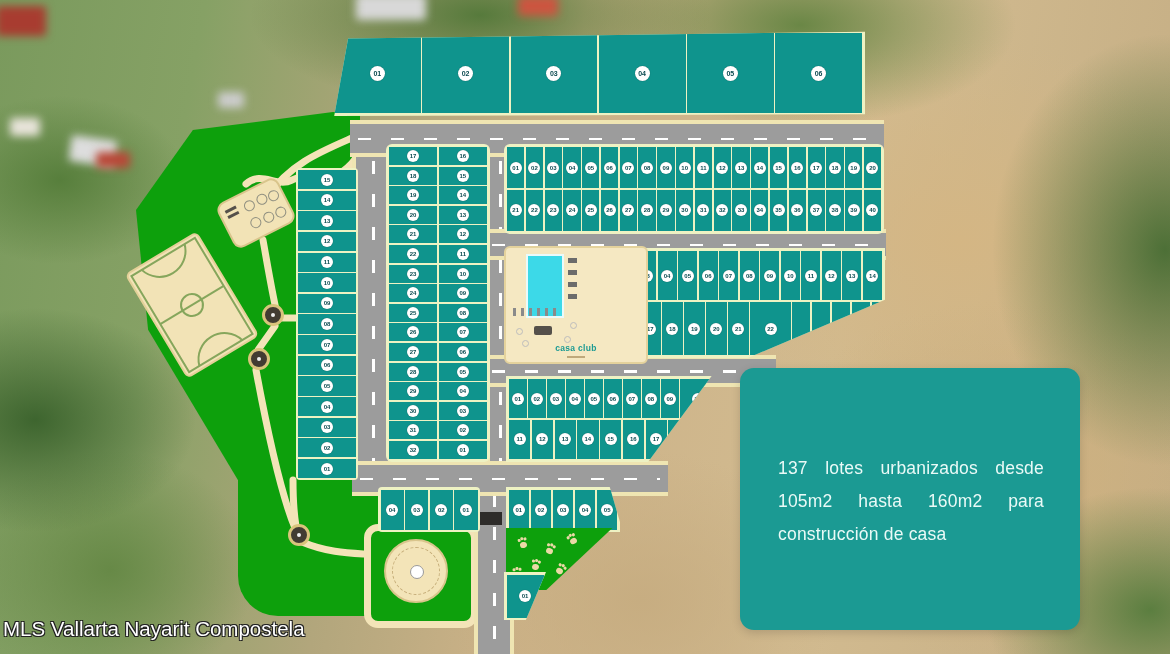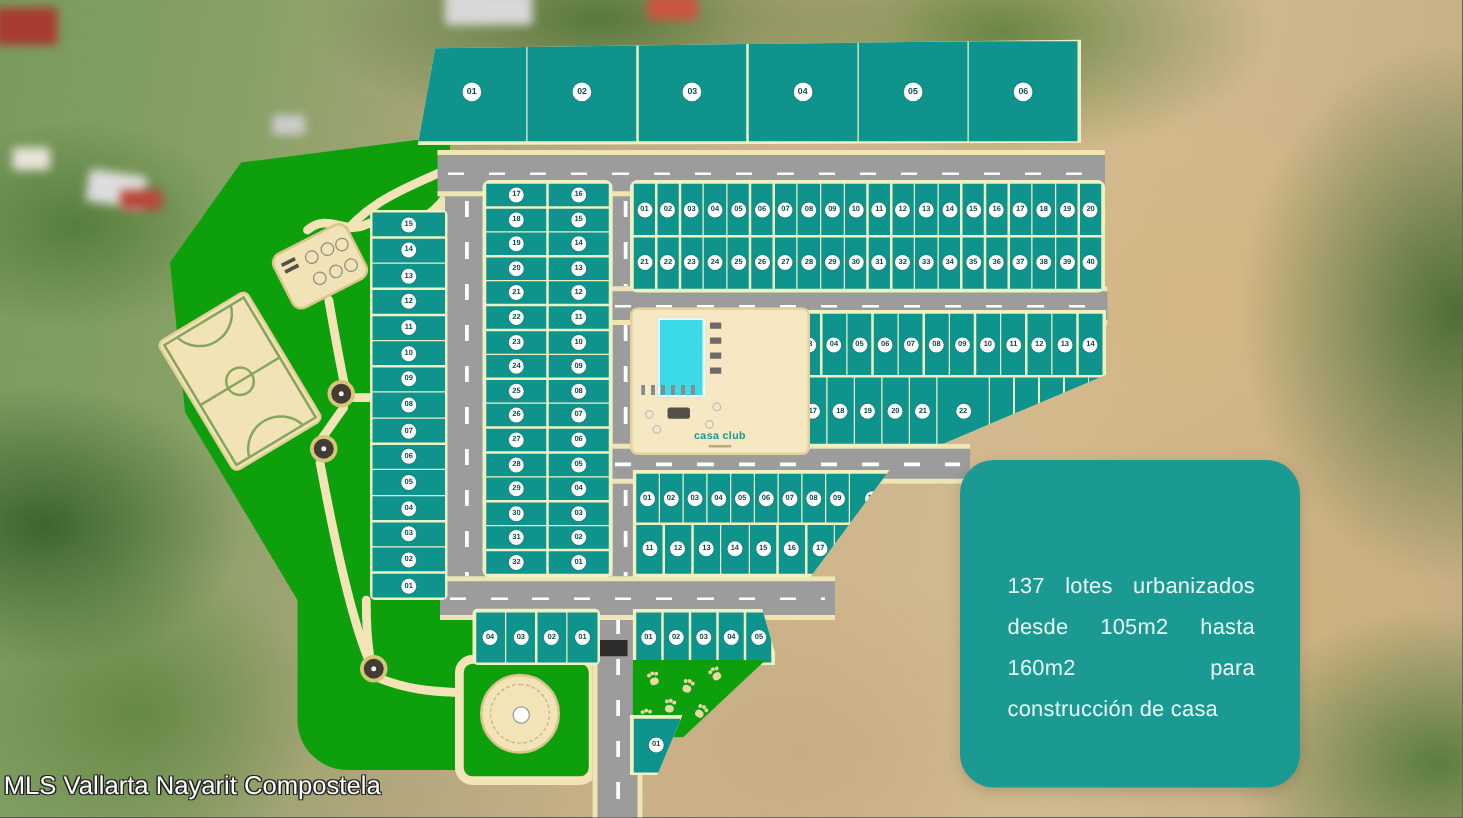--- a/index.html
+++ b/index.html
@@ -81,22 +81,22 @@
   .cc-label{position:absolute;left:0;right:0;bottom:9px;text-align:center;
     font:bold 8.5px "Liberation Sans",sans-serif;color:var(--panel-teal);letter-spacing:.3px;}
   .cc-subbar{position:absolute;left:50%;bottom:4px;width:18px;height:2px;margin-left:-9px;background:#bfa97c;}
   
   .dogpark{position:absolute;left:506px;top:528px;width:112px;height:62px;background:var(--park-green);
     clip-path:polygon(0 0,95% 0,36% 100%,0 100%);}
   .paw{position:absolute;width:7px;height:6px;background:#ead9a6;border-radius:50%;}
   .paw::before{content:"";position:absolute;left:-1px;top:-4px;width:2.5px;height:2.5px;border-radius:50%;
     background:#ead9a6;box-shadow:3px -1px 0 #ead9a6,6px 0 0 #ead9a6;}
   
-  .infobox{position:absolute;left:740px;top:368px;width:272px;height:262px;border-radius:27px;
-    background:var(--panel-teal);box-shadow:0 3px 10px rgba(0,0,0,.15);margin-left:28px;}
+  .infobox{position:absolute;left:740px;top:368px;width:340px;height:262px;border-radius:14px;
+    background:var(--panel-teal);box-shadow:0 3px 10px rgba(0,0,0,.15);}
   .infobox p{margin:84px 36px 0 38px;color:#eafaf7;font-size:17.5px;line-height:1.88;
     text-align:justify;text-align-last:left;letter-spacing:.2px;}
   .titlebox{position:absolute;left:6px;top:576px;width:362px;height:75px;
     background:linear-gradient(90deg,#2aa09c,#1f9894);display:flex;align-items:center;justify-content:center;}
   .titlebox .t{font-family:"Liberation Serif",serif;font-size:43px;color:#f0fcfb;
     letter-spacing:4px;font-weight:400;transform:scaleY(1.05);}
   .watermark{position:absolute;left:3px;top:617px;font-size:20.5px;color:#fff;
     text-shadow:-1px -1px 0 #222,1px -1px 0 #222,-1px 1px 0 #222,1px 1px 0 #222;}
 </style>
 </head>

